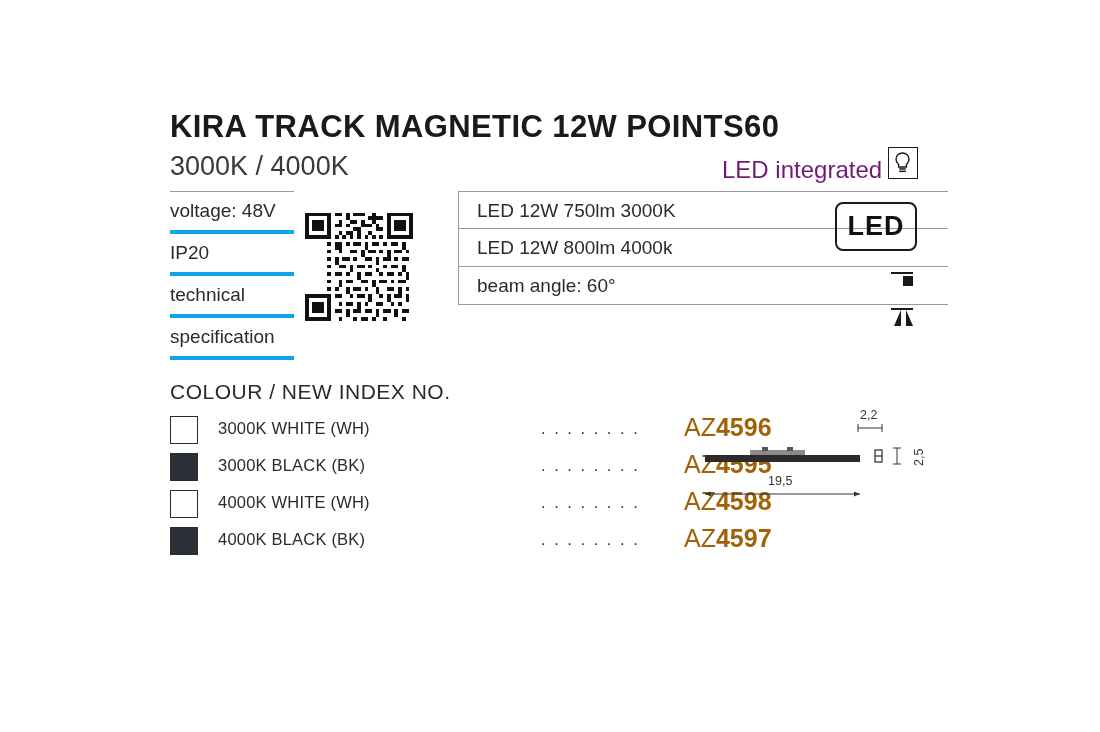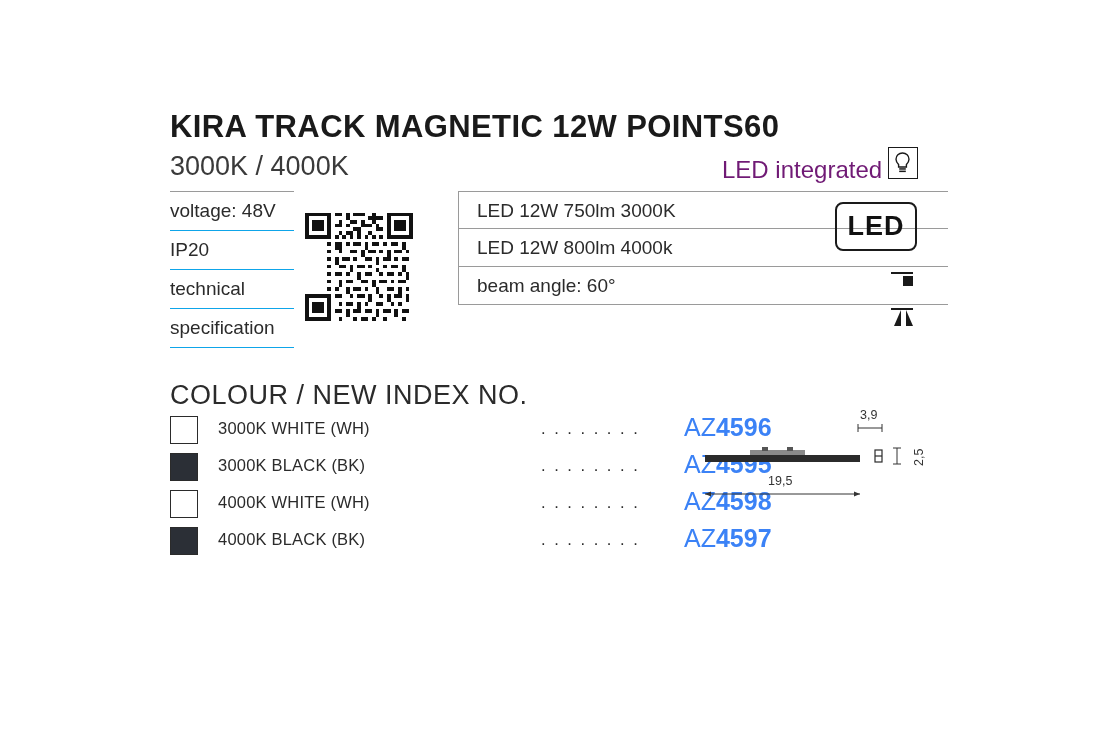--- a/index.html
+++ b/index.html
@@ -66,21 +66,21 @@
     position: absolute;
     left: 170px;
     top: 175px;
     width: 124px;
   }
   .spec-left .row {
     height: 38px;
     line-height: 38px;
     font-size: 19px;
     color: #2b2b2b;
-    border-bottom: 1px solid #0ea5e9;
+    border-bottom: 4px solid #0ea5e9;
     white-space: nowrap;
   }
   .spec-left .row.first {
     border-top: 1px solid #9a9a9a;
   }
 
   .qr {
     position: absolute;
     left: 305px;
     top: 178px;
@@ -141,21 +141,21 @@
     top: 288px;
     width: 34px;
     height: 32px;
   }
 
   
   .colour-heading {
     position: absolute;
     left: 170px;
     top: 364px;
-    font-size: 27px;
+    font-size: 21px;
     letter-spacing: 0.5px;
     color: #2b2b2b;
     white-space: nowrap;
   }
   .colour-list {
     position: absolute;
     left: 170px;
     top: 396px;
     width: 460px;
   }
@@ -189,21 +189,21 @@
     color: #2b2b2b;
     letter-spacing: 2px;
     white-space: nowrap;
     transform: translateX(-1px);
   }
   .code {
     position: absolute;
     left: 342px;
     top: 1px;
     font-size: 25px;
-    color: #3b82f6;
+    color: #a16207;
     white-space: nowrap;
   }
   .code b {
     font-weight: bold;
   }
 
   
   .dim-wrap {
     position: absolute;
     left: 690px;
@@ -472,18 +472,18 @@
       <line x1="185" y1="50" x2="192" y2="50" stroke="#2b2b2b" stroke-width="1.2"></line>
 
       <line x1="207" y1="42" x2="207" y2="58" stroke="#333" stroke-width="1"></line>
       <line x1="203" y1="42" x2="211" y2="42" stroke="#333" stroke-width="1"></line>
       <line x1="203" y1="58" x2="211" y2="58" stroke="#333" stroke-width="1"></line>
 
       <line x1="15" y1="88" x2="170" y2="88" stroke="#333" stroke-width="1"></line>
       <polygon points="15,88 21,85.5 21,90.5" fill="#333"></polygon>
       <polygon points="170,88 164,85.5 164,90.5" fill="#333"></polygon>
     </svg>
-    <div class="dim-label" style="left:170px; top:2px;">3,9</div>
+    <div class="dim-label" style="left:170px; top:2px;">2,2</div>
     <div class="dim-label vert" style="left:222px; top:60px;">2,5</div>
     <div class="dim-label" style="left:78px; top:68px;">19,5</div>
   </div>
 
 </div>
 
 </body></html>

